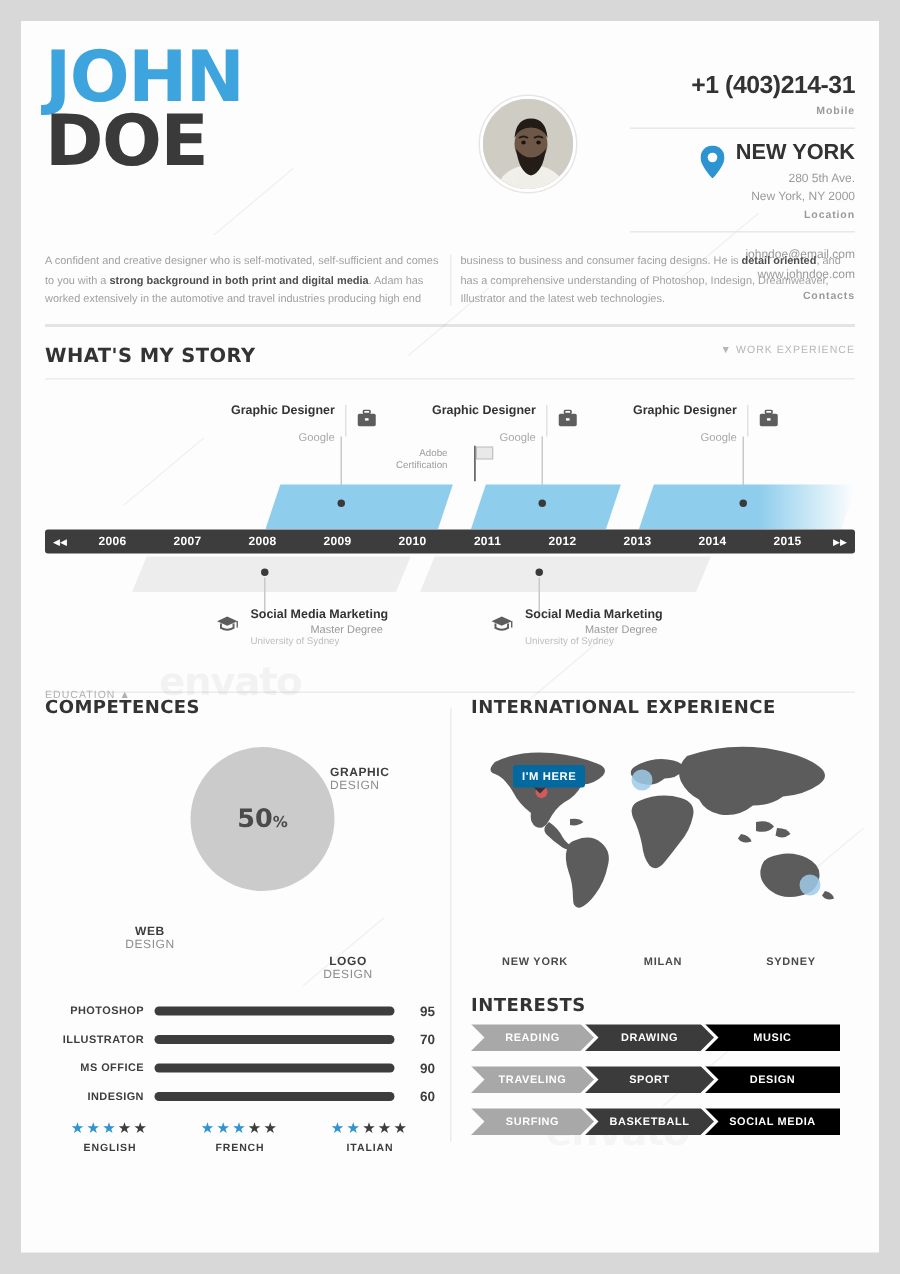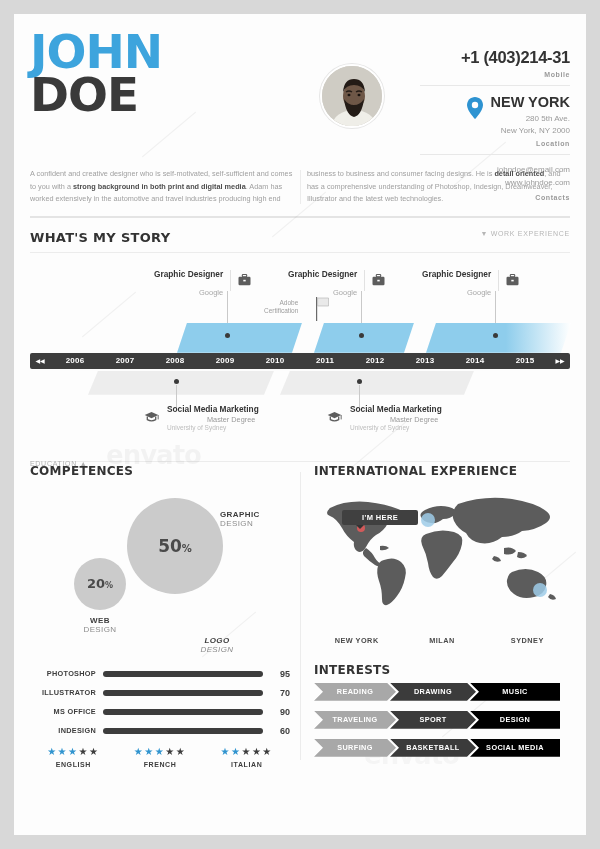--- a/index.html
+++ b/index.html
@@ -208,23 +208,23 @@
   .stars .off { color:#3d3d3d; }
   .lname2 {
     font-size:7px; font-weight:bold; color:#3d3d3d;
     letter-spacing:0.6px; margin-top:4px;
   }
 
   
   .mapbox { position:relative; height:150px; margin-top:6px; }
   .mapsvg { position:absolute; left:8px; top:6px; }
   .tip {
-    position:absolute; background:#404040; color:#fff;
+    position:absolute; background:#0369a1; color:#fff;
     font-size:7.5px; font-weight:bold; letter-spacing:0.4px;
-    padding:3px 20px; border-radius:2px;
+    padding:3px 6px; border-radius:2px;
   }
   .tip:after {
     content:""; position:absolute; left:14px; bottom:-4px;
     border-left:4px solid transparent; border-right:4px solid transparent;
     border-top:4px solid #333;
   }
   .cities { display:flex; margin-top:2px; }
   .cities .c {
     flex:1; text-align:center; font-size:7.3px;
     font-weight:bold; color:#4a4a4a; letter-spacing:0.5px;
@@ -461,31 +461,26 @@
         <div class="bub" style="left:97px;top:16px;width:96px;height:96px;">
           <span class="pct" style="font-size:17px;">
             <span>50</span><span style="font-size:10px;">%</span>
           </span>
         </div>
         <div class="blab" style="left:190px;top:28px;text-align:left;">
           <div class="l1">GRAPHIC</div>
           <div class="l2">DESIGN</div>
         </div>
 
-        <div class="bub" style="left:44px;top:76px;width:52px;height:52px;">
-          <span class="pct" style="font-size:13px;">
-            <span>20</span><span style="font-size:8px;">%</span>
-          </span>
-        </div>
         <div class="blab" style="left:42px;top:134px;width:56px;">
           <div class="l1">WEB</div>
           <div class="l2">DESIGN</div>
         </div>
 
-        <div class="blab" style="left:159px;top:154px;width:56px;font-style:italic;">
+        <div class="blab" style="left:174px;top:154px;width:56px;">
           <div class="l1">LOGO</div>
           <div class="l2">DESIGN</div>
         </div>
       </div>
 
       <div class="skills">
         <div class="srow">
           <span class="sname">PHOTOSHOP</span>
           <span class="strack"><span class="sfill" style="width:95%"></span></span>
           <span class="sval">95</span>

